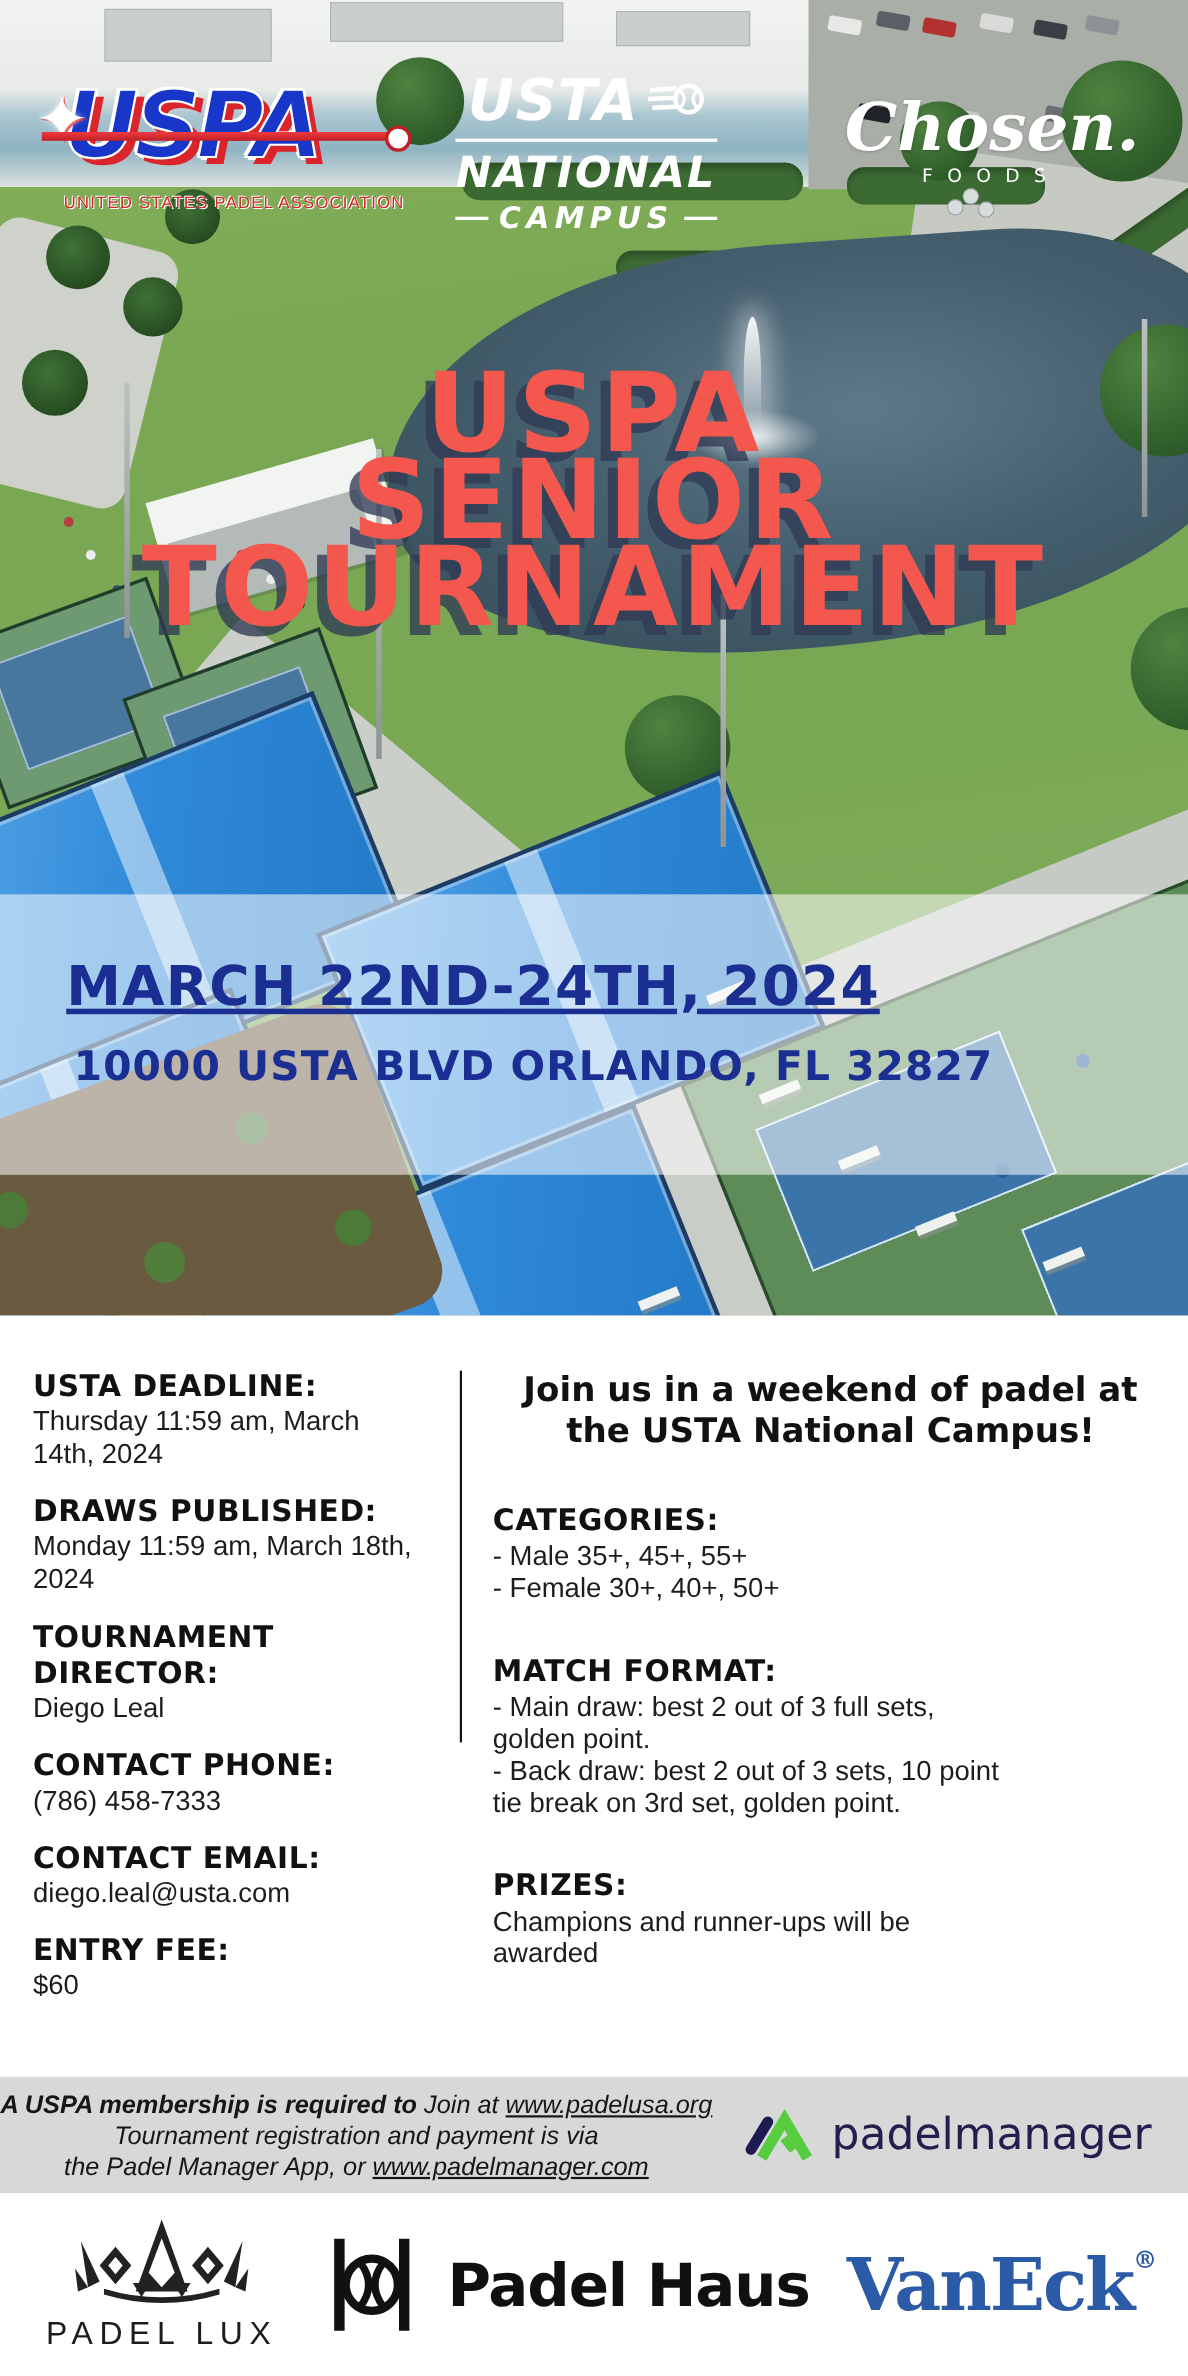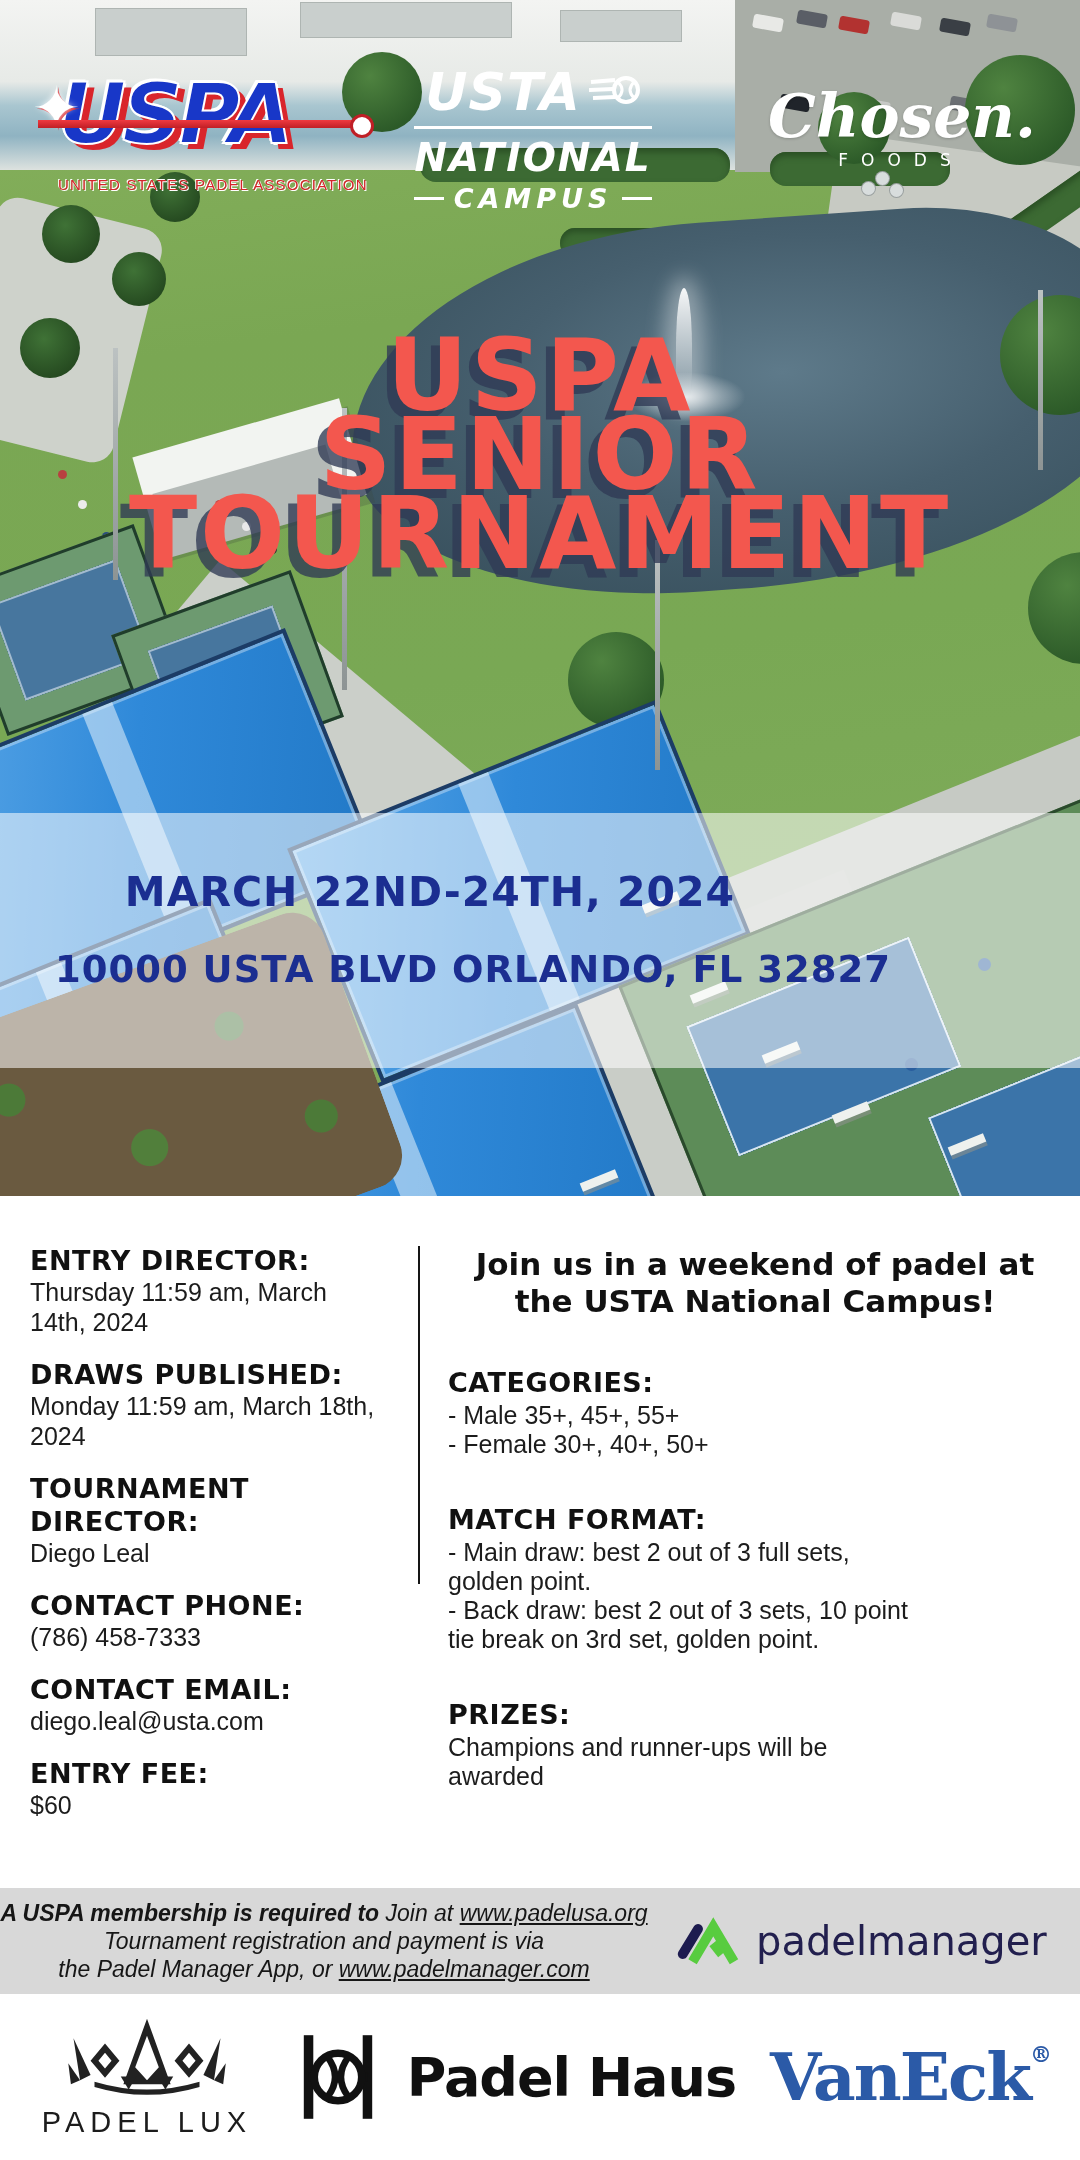--- a/index.html
+++ b/index.html
@@ -63,23 +63,23 @@
   .dot{position:absolute;width:9px;height:9px;border-radius:50%;}
 
   
   .band{position:absolute;left:0;top:813px;width:1080px;height:255px;
         background:rgba(255,255,255,.55);}
   .title{position:absolute;left:0;top:336px;width:1080px;text-align:center;
          font-family:"DejaVu Sans",sans-serif;font-weight:bold;font-size:100px;line-height:79px;
          letter-spacing:3px;color:#f3574e;
          text-shadow:-9px 9px 0 rgba(47,58,84,.78);}
   .date-line{position:absolute;left:0;top:868px;width:860px;text-align:center;
-             font-family:"DejaVu Sans",sans-serif;font-weight:bold;font-size:41px;
-             color:#1b2e91;letter-spacing:1px;}
-  .addr-line{position:absolute;left:0;top:948px;width:946px;text-align:center;
+             font-family:"DejaVu Sans",sans-serif;font-weight:bold;font-size:50px;
+             color:#1b2e91;letter-spacing:1px;text-decoration:underline;}
+  .addr-line{position:absolute;left:12px;top:948px;width:946px;text-align:center;
              font-family:"DejaVu Sans",sans-serif;font-weight:bold;font-size:37px;
              color:#1b2e91;letter-spacing:1px;}
 
   
   .uspa-logo{position:absolute;left:58px;top:72px;width:300px;}
   .uspa-word{font-family:"DejaVu Sans",sans-serif;font-style:italic;font-weight:bold;
              font-size:84px;line-height:84px;color:#1837c8;letter-spacing:-4px;
              -webkit-text-stroke:2px #ffffff;
              text-shadow:7px 6px 0 #d9252b,-2px -2px 0 #fff,2px 2px 0 #fff;}
   .uspa-star{position:absolute;left:-26px;top:2px;font-size:58px;color:#fff;
@@ -286,21 +286,21 @@
 
     <div class="chosen-logo">
       <div class="chosen-script">Chosen.</div>
       <div class="chosen-foods">FOODS</div>
     </div>
   </div>
 
   <div class="info">
     <div class="col-left">
       <div class="grp">
-        <div class="lbl">ENTRY DIRECTOR:</div>
+        <div class="lbl">USTA DEADLINE:</div>
         <div class="val">Thursday 11:59 am, March</div>
         <div class="val">14th, 2024</div>
       </div>
       <div class="grp">
         <div class="lbl">DRAWS PUBLISHED:</div>
         <div class="val">Monday 11:59 am, March 18th,</div>
         <div class="val">2024</div>
       </div>
       <div class="grp">
         <div class="lbl">TOURNAMENT DIRECTOR:</div>

